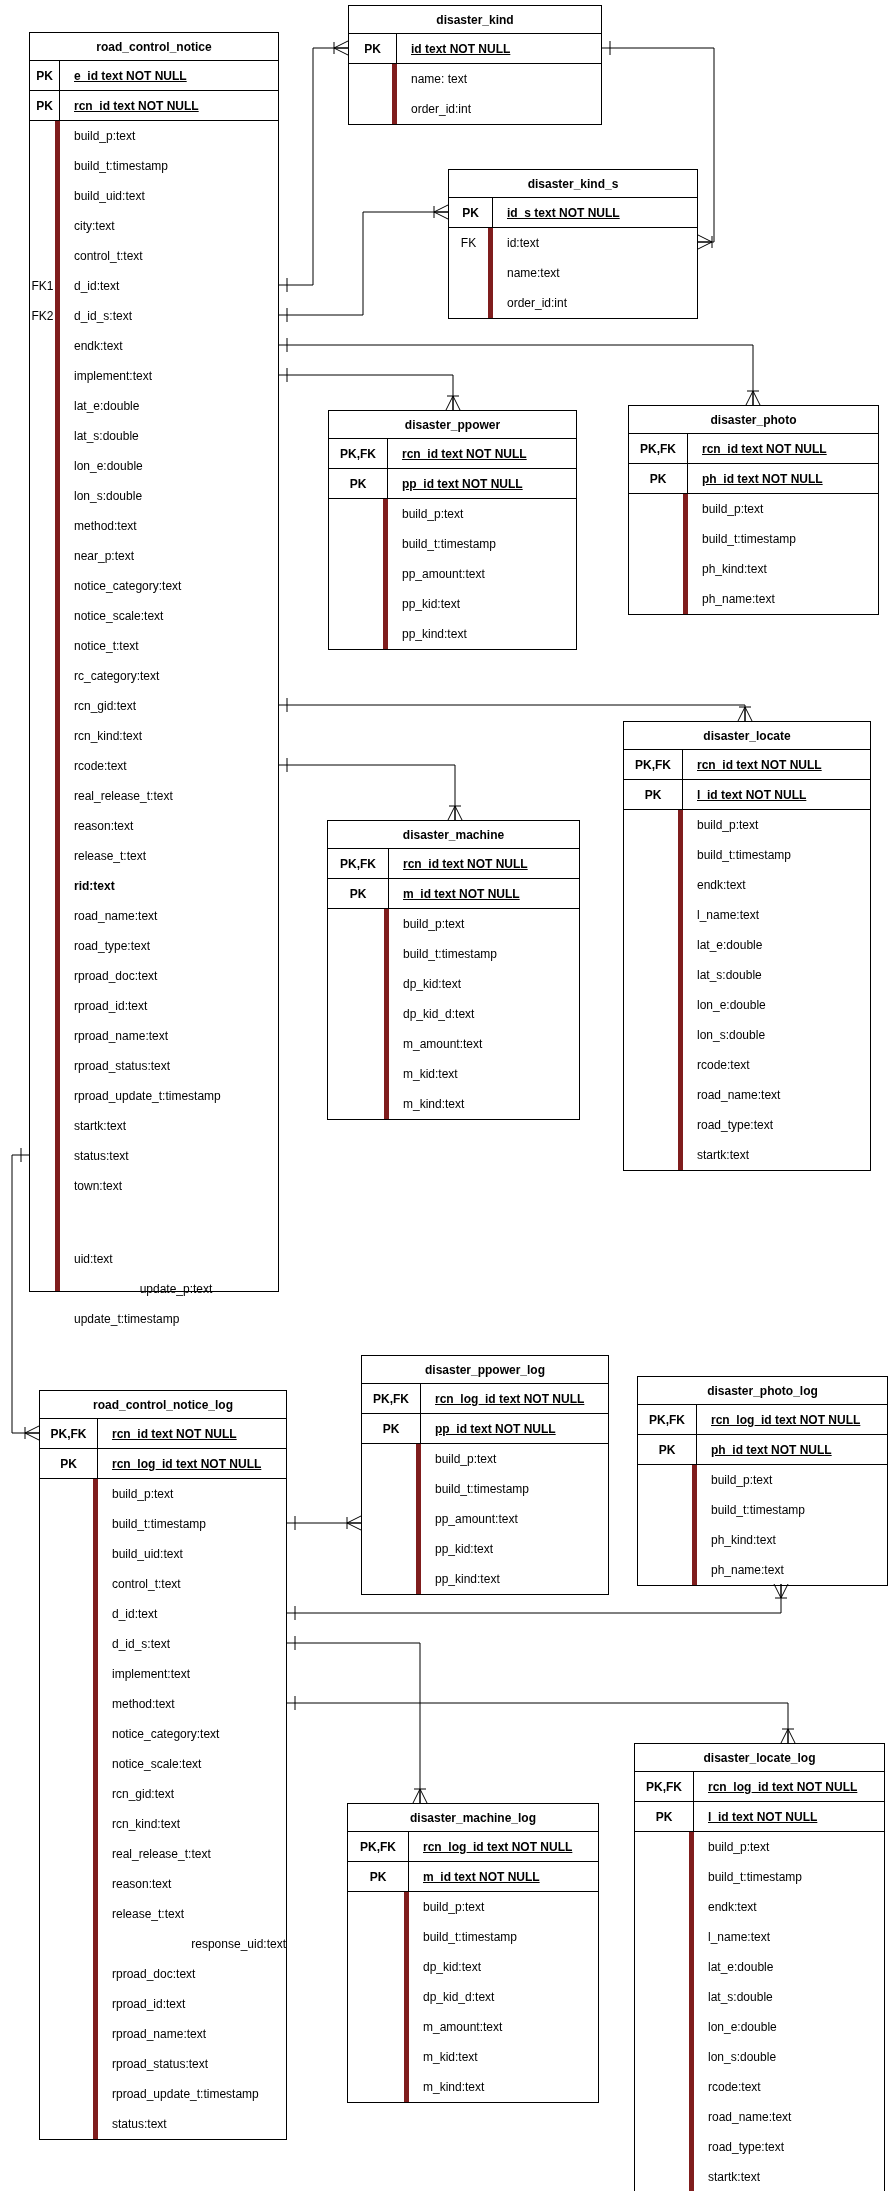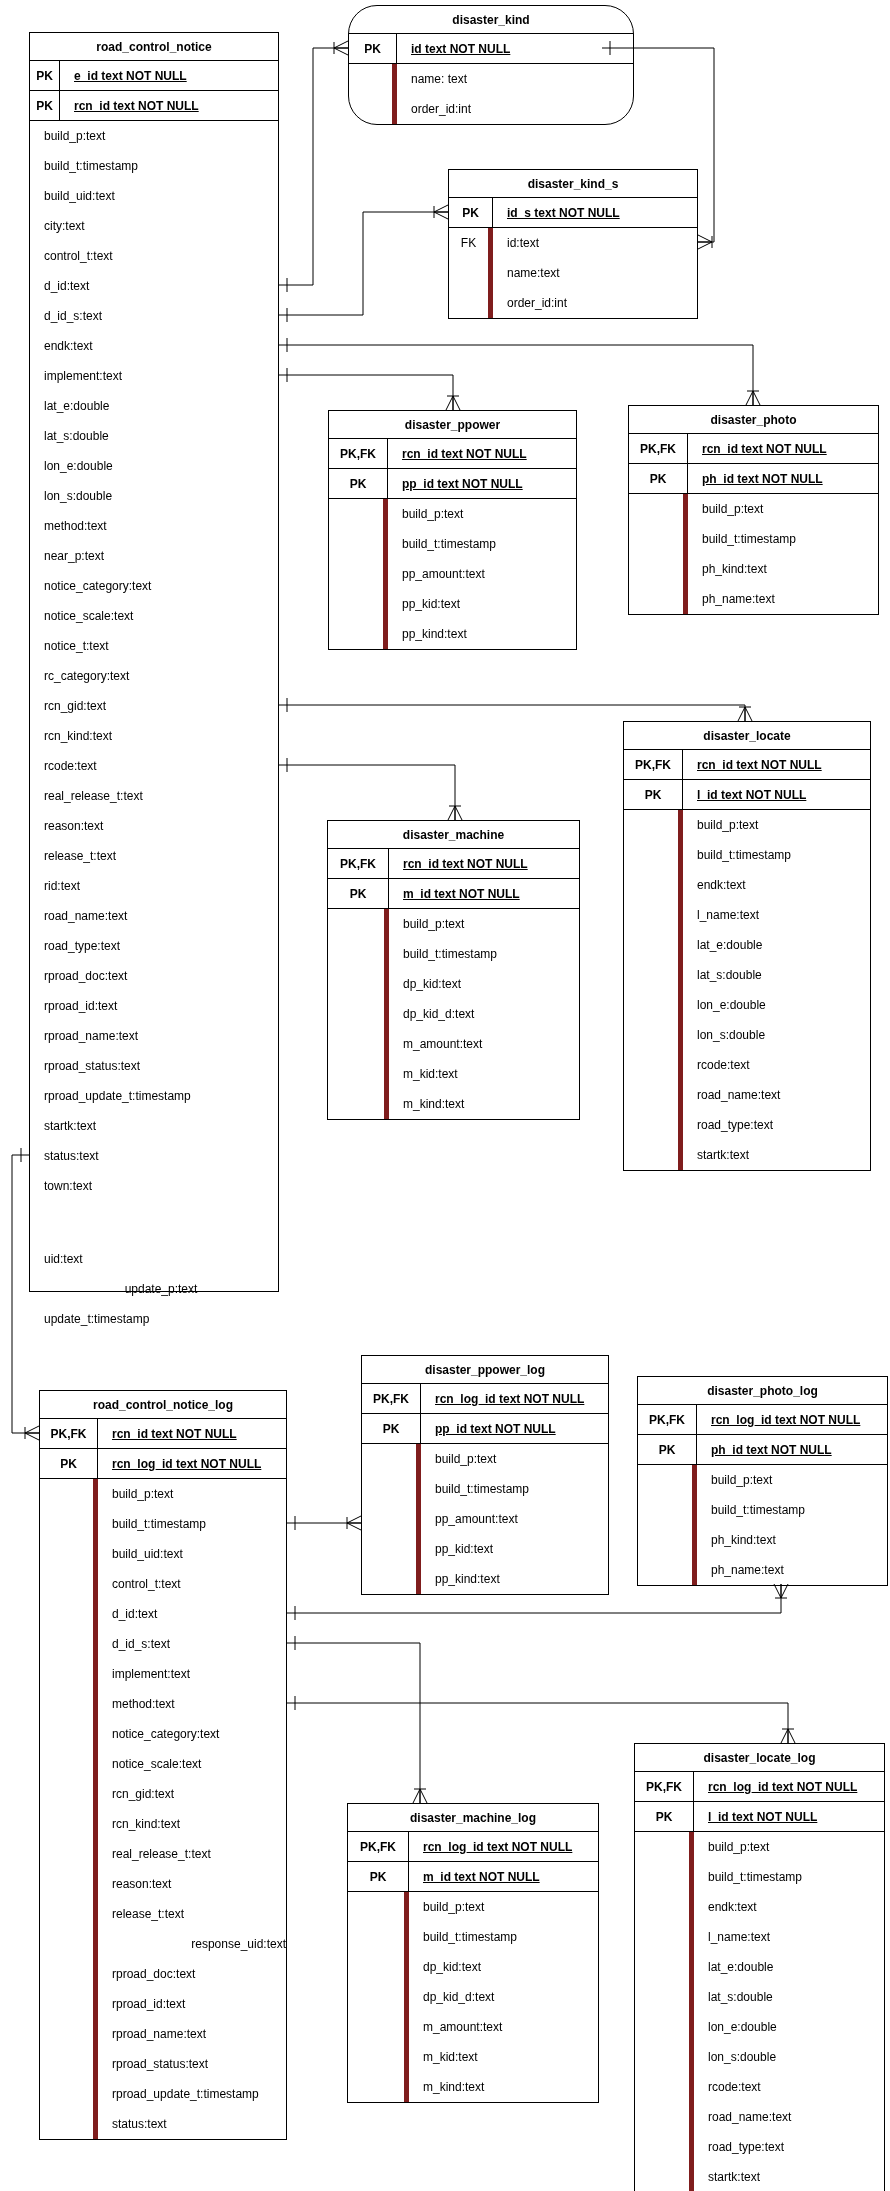--- a/index.html
+++ b/index.html
@@ -27,20 +27,24 @@
       <div class="t-title" style="height: 28px;">road_control_notice</div>
       <div class="k-row" style="height: 30px;">
         <div class="k-cell bold" style="width: 30px;">PK</div>
         <div class="k-text pk">e_id text NOT NULL</div>
       </div>
       <div class="k-row" style="height: 30px;">
         <div class="k-cell bold" style="width: 30px;">PK</div>
         <div class="k-text pk">rcn_id text NOT NULL</div>
       </div>
       <div class="a-sec" style="height: 1170px;">
+        <div class="a-keys" style="width: 30px;">
+          <div class="a-key-label" style="top: 150px; line-height: 30px;">FK1</div>
+          <div class="a-key-label" style="top: 180px; line-height: 30px;">FK2</div>
+        </div>
         <div class="a-list">
           <div class="a-item" style="line-height: 30px; height: 30px;">build_p:text</div>
           <div class="a-item" style="line-height: 30px; height: 30px;">build_t:timestamp</div>
           <div class="a-item" style="line-height: 30px; height: 30px;">build_uid:text</div>
           <div class="a-item" style="line-height: 30px; height: 30px;">city:text</div>
           <div class="a-item" style="line-height: 30px; height: 30px;">control_t:text</div>
           <div class="a-item" style="line-height: 30px; height: 30px;">d_id:text</div>
           <div class="a-item" style="line-height: 30px; height: 30px;">d_id_s:text</div>
           <div class="a-item" style="line-height: 30px; height: 30px;">endk:text</div>
           <div class="a-item" style="line-height: 30px; height: 30px;">implement:text</div>
@@ -53,38 +57,38 @@
           <div class="a-item" style="line-height: 30px; height: 30px;">notice_category:text</div>
           <div class="a-item" style="line-height: 30px; height: 30px;">notice_scale:text</div>
           <div class="a-item" style="line-height: 30px; height: 30px;">notice_t:text</div>
           <div class="a-item" style="line-height: 30px; height: 30px;">rc_category:text</div>
           <div class="a-item" style="line-height: 30px; height: 30px;">rcn_gid:text</div>
           <div class="a-item" style="line-height: 30px; height: 30px;">rcn_kind:text</div>
           <div class="a-item" style="line-height: 30px; height: 30px;">rcode:text</div>
           <div class="a-item" style="line-height: 30px; height: 30px;">real_release_t:text</div>
           <div class="a-item" style="line-height: 30px; height: 30px;">reason:text</div>
           <div class="a-item" style="line-height: 30px; height: 30px;">release_t:text</div>
-          <div class="a-item" style="line-height: 30px; height: 30px;">rid:text</div>
+          <div class="a-item" style="line-height: 30px; height: 30px; font-weight: bold;">rid:text</div>
           <div class="a-item" style="line-height: 30px; height: 30px;">road_name:text</div>
           <div class="a-item" style="line-height: 30px; height: 30px;">road_type:text</div>
           <div class="a-item" style="line-height: 30px; height: 30px;">rproad_doc:text</div>
           <div class="a-item" style="line-height: 30px; height: 30px;">rproad_id:text</div>
           <div class="a-item" style="line-height: 30px; height: 30px;">rproad_name:text</div>
           <div class="a-item" style="line-height: 30px; height: 30px;">rproad_status:text</div>
           <div class="a-item" style="line-height: 30px; height: 30px;">rproad_update_t:timestamp</div>
           <div class="a-item" style="line-height: 30px; height: 30px;">startk:text</div>
           <div class="a-item" style="line-height: 30px; height: 30px;">status:text</div>
           <div class="a-item" style="line-height: 30px; height: 30px;">town:text</div>
           <div class="a-item" style="line-height: 30px; height: 30px; margin-top: 43px;">uid:text</div>
           <div class="a-item" style="line-height: 30px; height: 30px; text-align: center;">update_p:text</div>
           <div class="a-item" style="line-height: 30px; height: 30px;">update_t:timestamp</div>
         </div>
       </div>
     </div>
-    <div class="tbl" style="left: 348px; top: 5px; width: 286px; border-radius: 29px;">
+    <div class="tbl" style="left: 348px; top: 5px; width: 254px;">
       <div class="t-title" style="height: 28px;">disaster_kind</div>
       <div class="k-row" style="height: 30px;">
         <div class="k-cell bold" style="width: 48px;">PK</div>
         <div class="k-text pk">id text NOT NULL</div>
       </div>
       <div class="a-sec" style="height: 60px;">
         <div class="a-keys" style="width: 48px;"></div>
         <div class="a-list">
           <div class="a-item" style="line-height: 30px; height: 30px;">name: text</div>
           <div class="a-item" style="line-height: 30px; height: 30px;">order_id:int</div>

